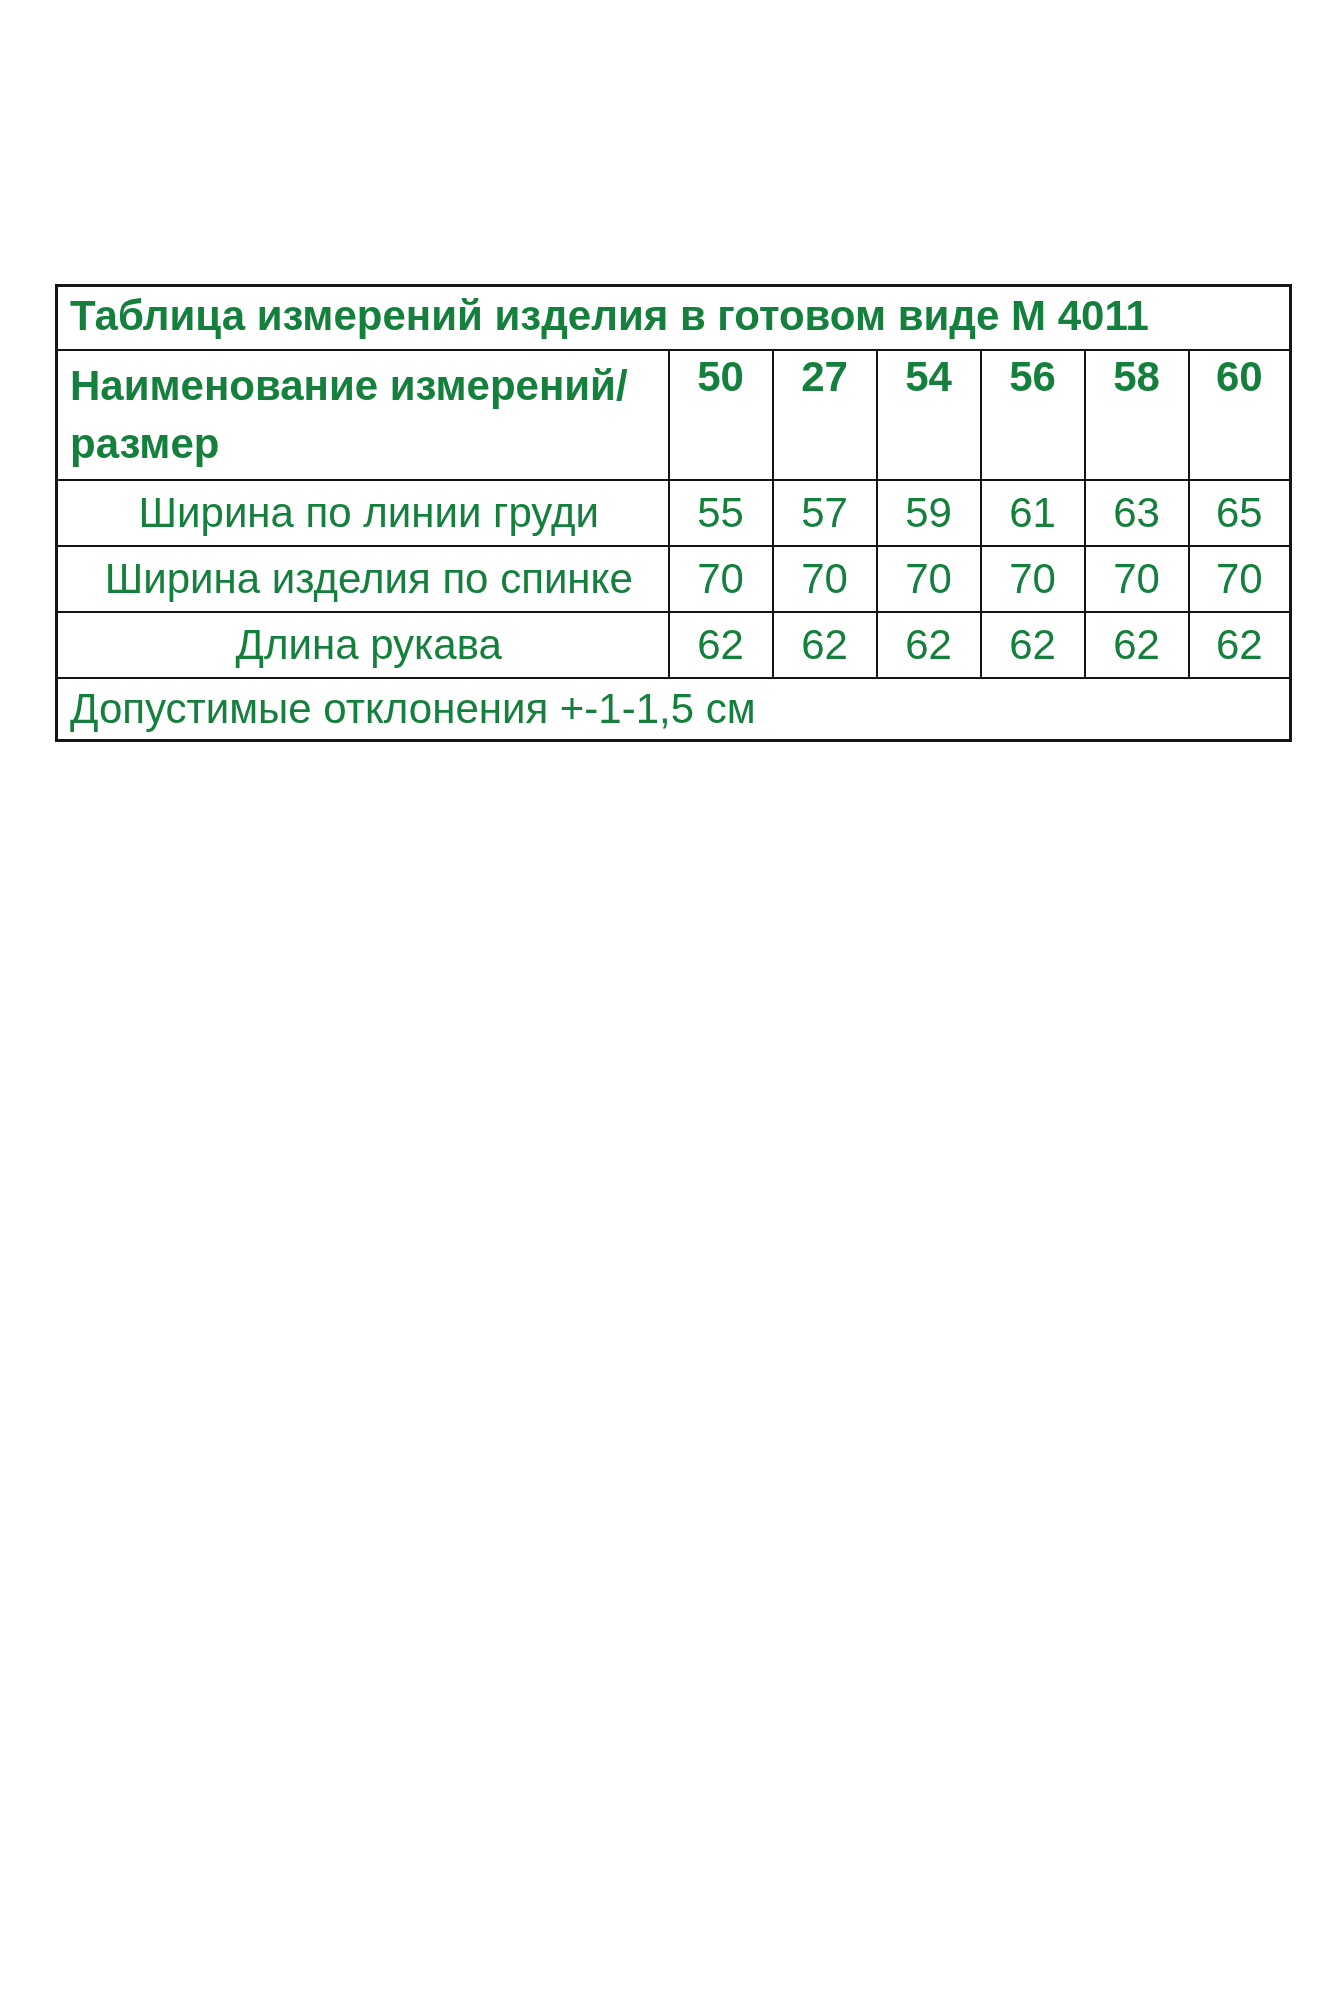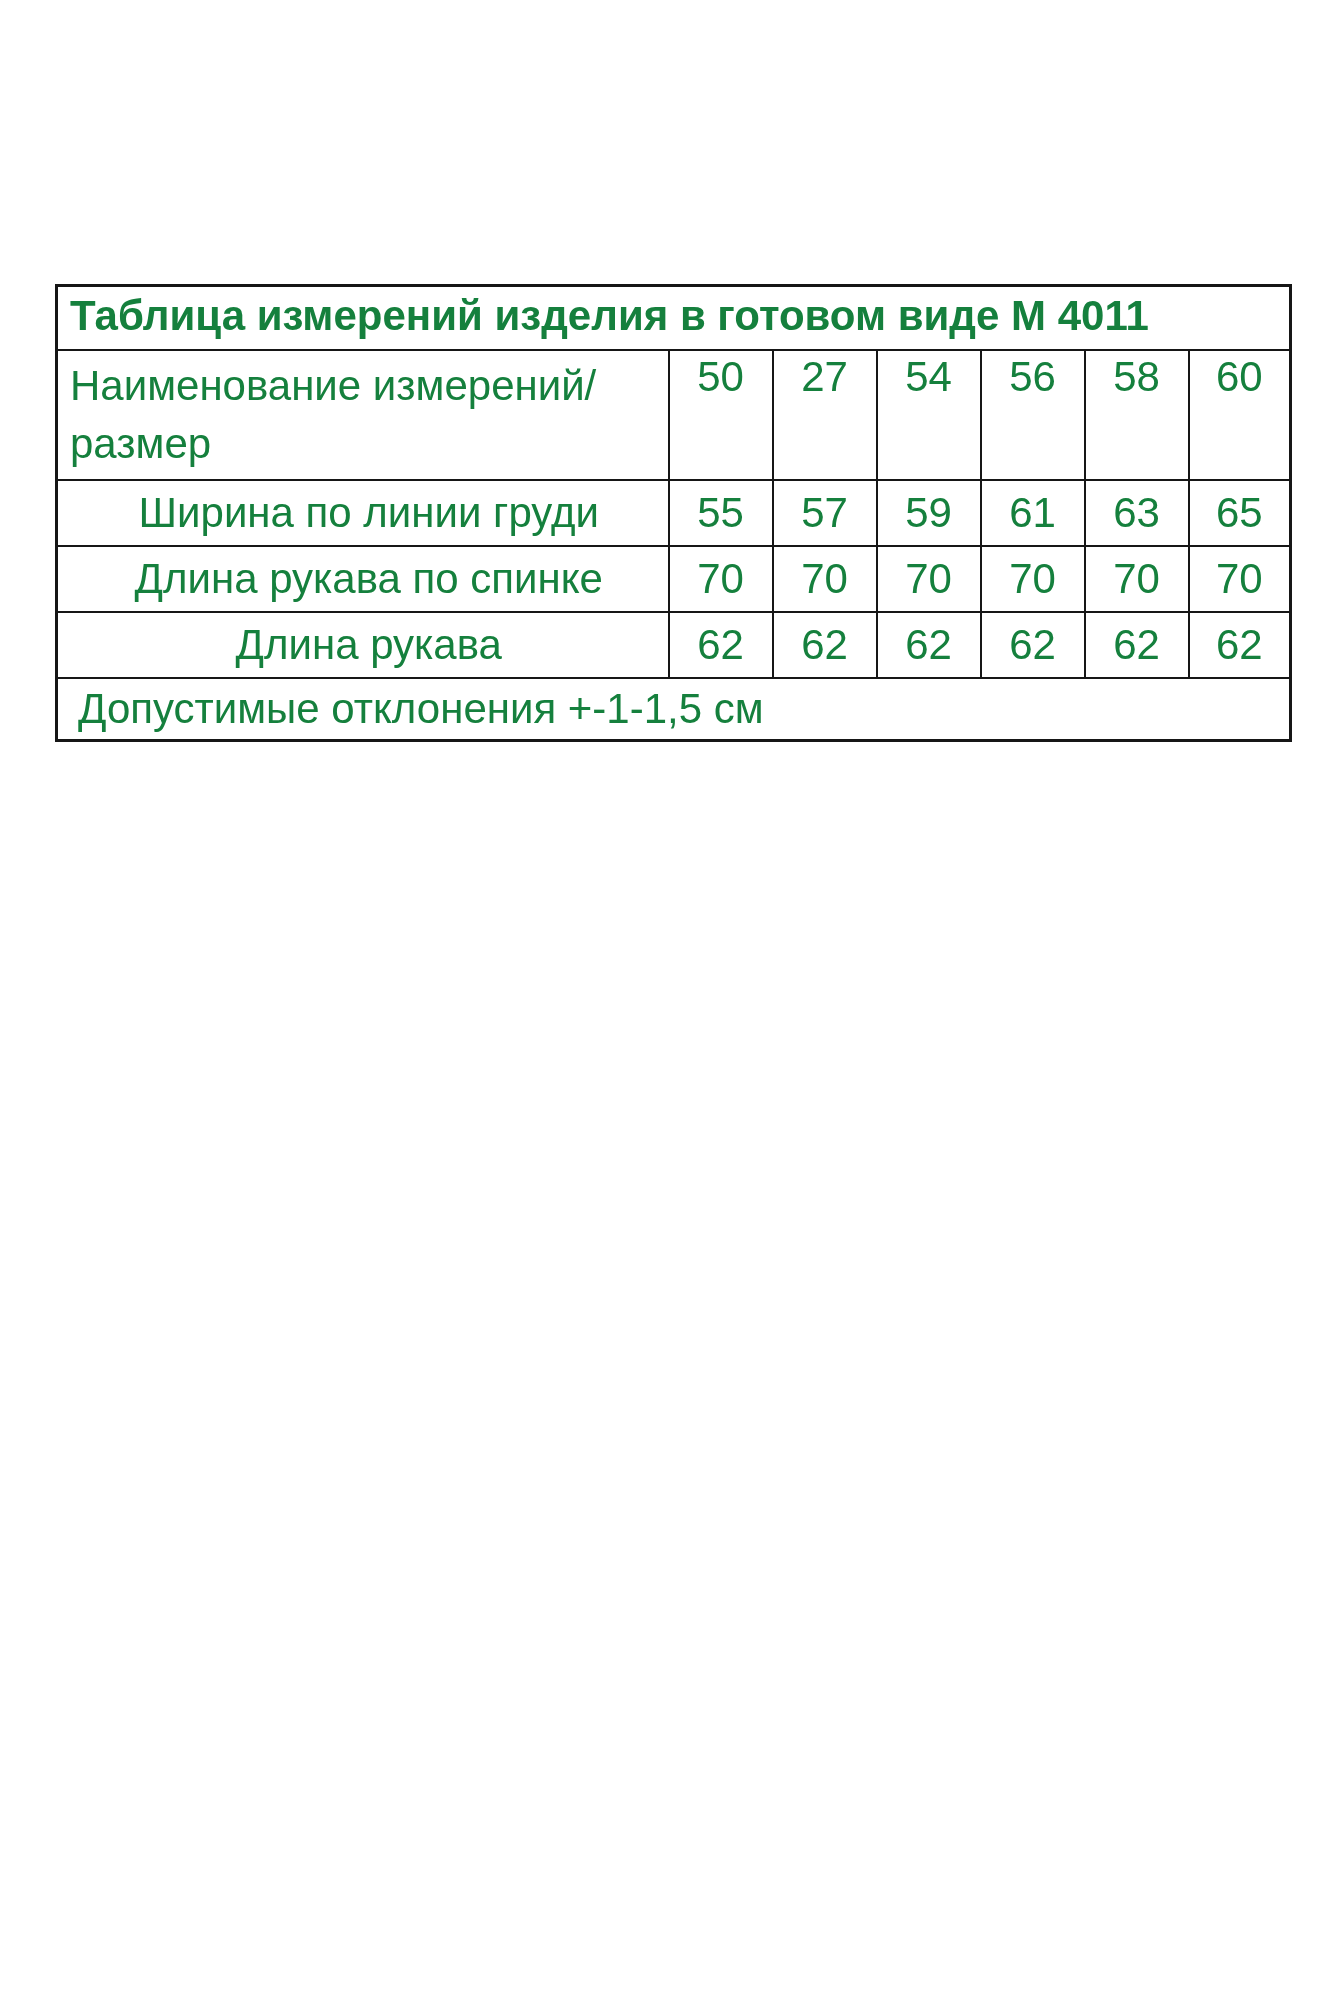--- a/index.html
+++ b/index.html
@@ -47,21 +47,21 @@
   tr.title-row td {
     height: 58px;
     font-weight: bold;
     text-align: left;
     vertical-align: middle;
     padding: 0 0 4px 12px;
     letter-spacing: 0px;
   }
   tr.header-row td {
     height: 122px;
-    font-weight: normal;
+    font-weight: bold;
     vertical-align: top;
   }
   tr.header-row td.name-col {
     text-align: left;
     padding: 6px 10px 0 12px;
     line-height: 58px;
   }
   tr.header-row td.size-col {
     text-align: center;
     padding-top: 0;
@@ -77,21 +77,21 @@
     padding-left: 12px;
   }
   tr.data-row td.value-col {
     text-align: center;
   }
   tr.footer-row td {
     height: 60px;
     font-weight: normal;
     text-align: left;
     vertical-align: middle;
-    padding-left: 20px;
+    padding-left: 12px;
   }
 </style>
 </head>
 <body>
 
 <div class="sheet">
 
   <table class="size-table">
     <colgroup>
       <col style="width:612px">
@@ -123,21 +123,21 @@
       <td class="value-col">55</td>
       <td class="value-col">57</td>
       <td class="value-col">59</td>
       <td class="value-col">61</td>
       <td class="value-col">63</td>
       <td class="value-col">65</td>
     </tr>
 
 
     <tr class="data-row">
-      <td class="name-col">Длина рукава по спинке</td>
+      <td class="name-col">Ширина изделия по спинке</td>
       <td class="value-col">70</td>
       <td class="value-col">70</td>
       <td class="value-col">70</td>
       <td class="value-col">70</td>
       <td class="value-col">70</td>
       <td class="value-col">70</td>
     </tr>
 
     <tr class="data-row">
       <td class="name-col">Длина рукава</td>

